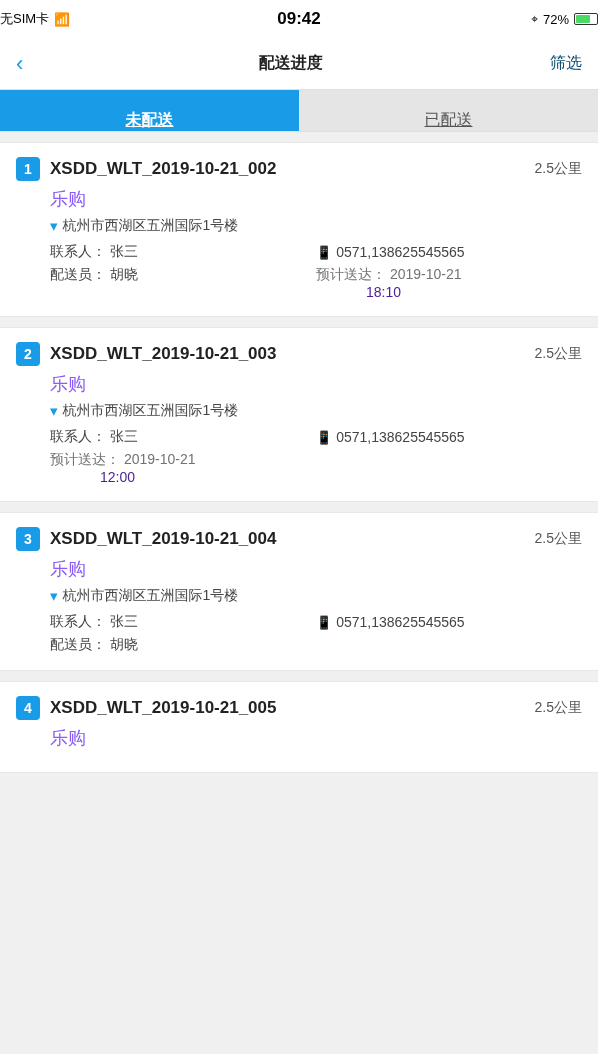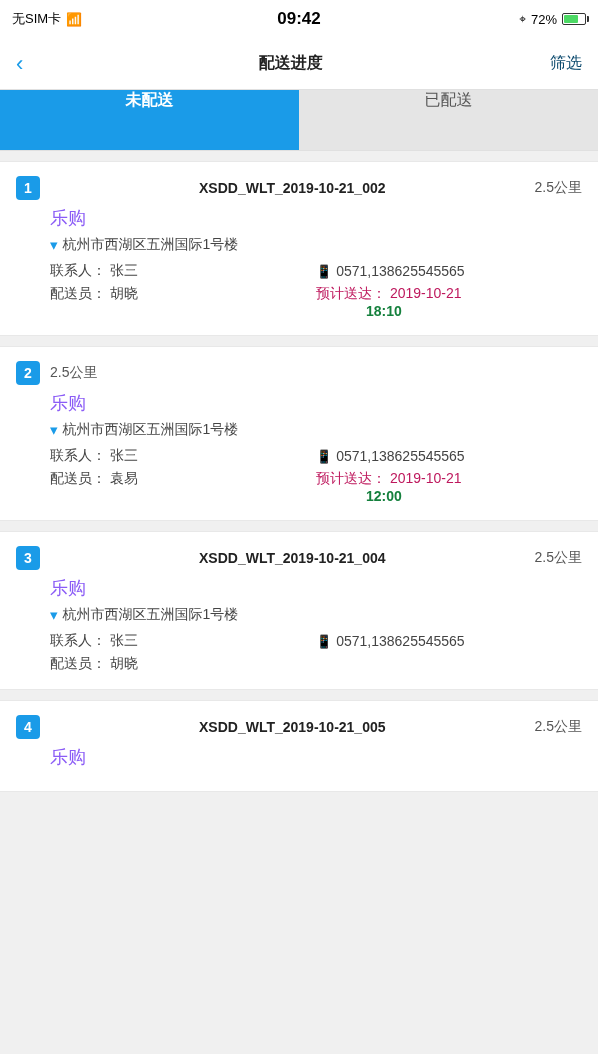--- a/index.html
+++ b/index.html
@@ -12,21 +12,21 @@
       overflow-x: hidden;
     }
 
     
     .status-bar {
       background: #fff;
       height: 38px;
       display: flex;
       align-items: center;
       justify-content: space-between;
-      padding: 0 12px;
+      padding: 0 0;
       font-size: 13px;
       font-weight: 500;
     }
     .status-left {
       display: flex;
       align-items: center;
       gap: 5px;
       font-size: 13px;
     }
     .status-center {
@@ -99,26 +99,27 @@
 
     
     .tab-switcher {
       display: flex;
       background: #fff;
       margin: 0;
       border-bottom: 1px solid #e0e0e0;
     }
     .tab-item {
       flex: 1;
-      height: 60px;
-      display: flex;
-      align-items: flex-start;
+      height: 41px;
+      display: flex;
+      align-items: flex-end;
       justify-content: center;
       font-size: 16px;
       cursor: pointer;
+      text-decoration: underline;
     }
     .tab-item.active {
       background: #1a9be8;
       color: #fff;
       font-weight: 600;
     }
     .tab-item.inactive {
       background: #e5e5e5;
       color: #555;
     }
@@ -150,25 +151,24 @@
       border-radius: 4px;
       display: flex;
       align-items: center;
       justify-content: center;
       font-size: 14px;
       font-weight: 700;
       margin-right: 10px;
       flex-shrink: 0;
     }
     .order-id {
-      font-size: 14px;
+      font-size: 17px;
       font-weight: 600;
       color: #222;
       flex: 1;
-      text-align: center;
     }
     .order-distance {
       font-size: 14px;
       color: #555;
     }
 
     .order-shop {
       font-size: 18px;
       color: #8b5cf6;
       margin-bottom: 6px;
@@ -221,25 +221,24 @@
     }
     .meta-row2-left {
       flex: 1;
     }
     .meta-row2-right {
       flex: 1;
       display: flex;
       flex-direction: column;
     }
     .expected-label {
-      color: #be185d;
+      color: #737373;
     }
     .expected-date {
-      color: #15803d;
-      font-weight: bold;
+      color: #4c1d95;
     }
   </style>
 </head>
 <body>
 
 <div class="status-bar">
   <div class="status-left">
     <span>无SIM卡</span>
     <span>📶</span>
   </div>
@@ -300,44 +299,41 @@
         <div class="meta-row2-right">
           <span class="expected-label">预计送达： 2019-10-21</span>
           <span class="expected-date" style="padding-left:50px;">18:10</span>
         </div>
       </div>
 
   </div>
     <div class="order-card">
     <div class="order-header">
       <div class="order-num-badge">2</div>
+      <span class="order-id">XSDD_WLT_2019-10-21_003</span>
       <span class="order-distance">2.5公里</span>
     </div>
     <div class="order-shop">乐购</div>
 
       <div class="order-address">
         <span class="location-icon">▾</span>
         <span>杭州市西湖区五洲国际1号楼</span>
       </div>
 
       <div class="order-meta">
         <div class="meta-left">
           <span>联系人：</span>
           <span>张三</span>
         </div>
         <div class="meta-right">
           <span class="phone-icon">📱</span>
           <span>0571,138625545565</span>
         </div>
       </div>
       <div class="order-meta-row2">
-        <div class="meta-row2-left">
-          <span>配送员：</span>
-          <span>袁易</span>
-        </div>
         <div class="meta-row2-right">
           <span class="expected-label">预计送达： 2019-10-21</span>
           <span class="expected-date" style="padding-left:50px;">12:00</span>
         </div>
       </div>
 
   </div>
     <div class="order-card">
     <div class="order-header">
       <div class="order-num-badge">3</div>

